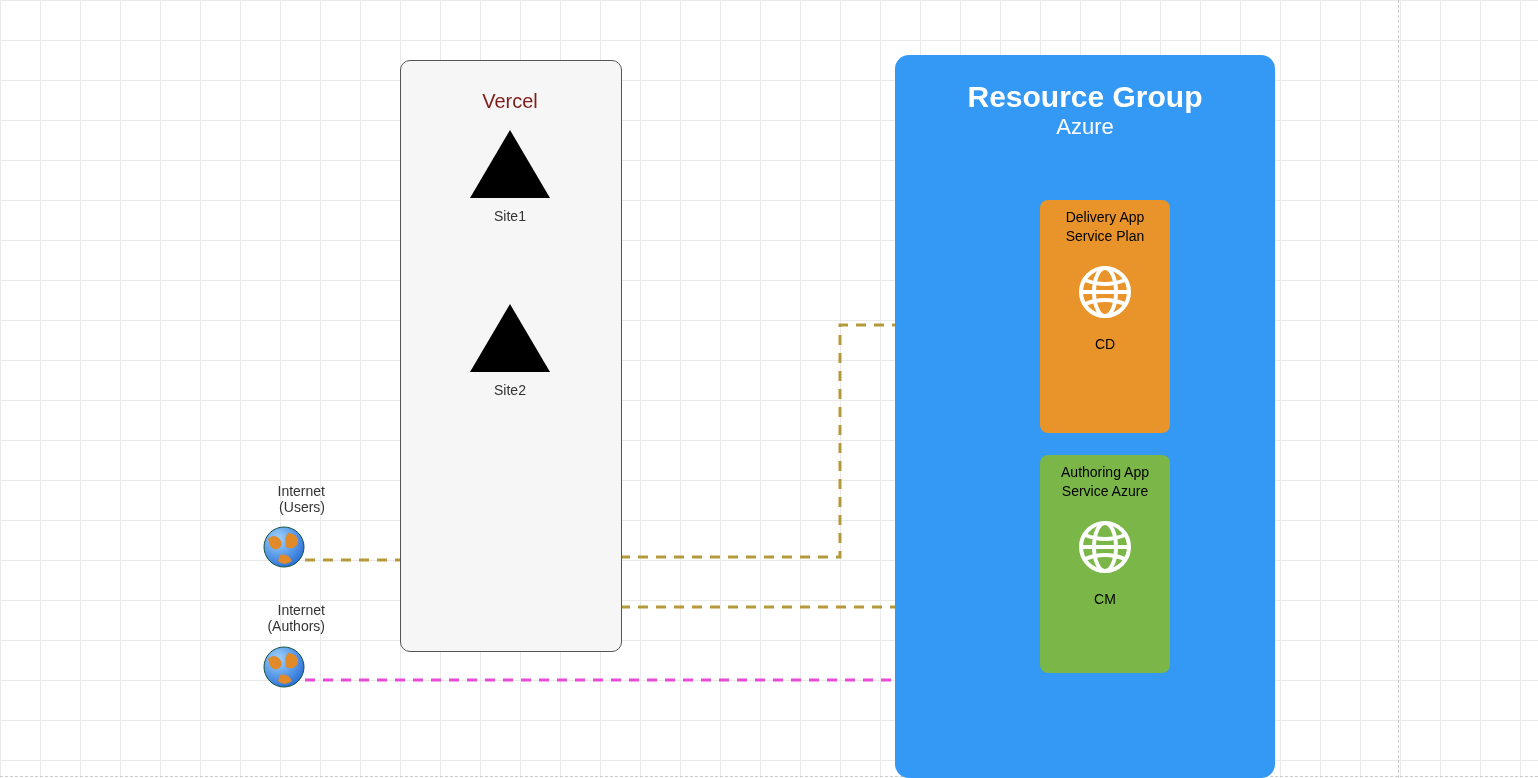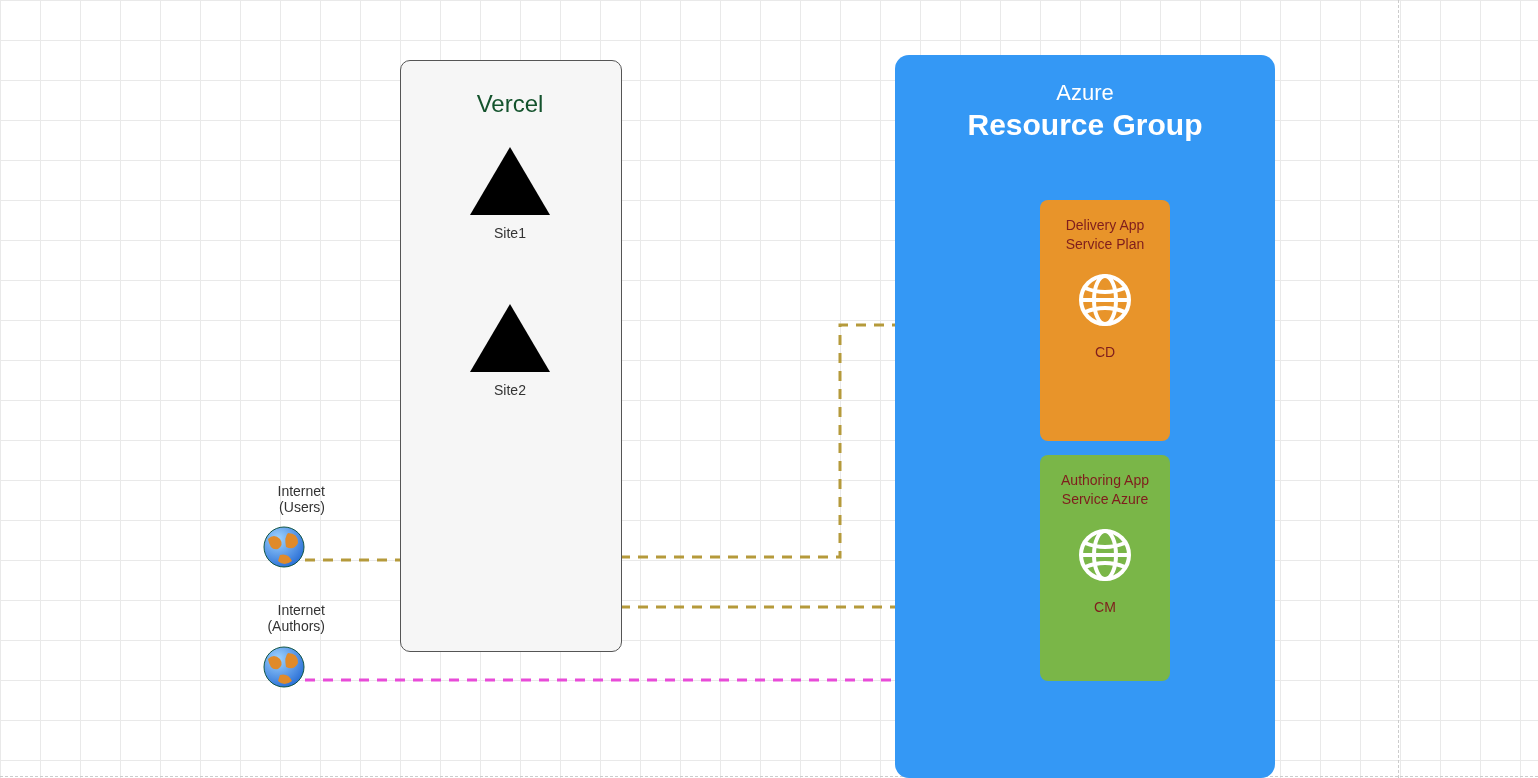--- a/index.html
+++ b/index.html
@@ -7,27 +7,27 @@
     background-image:
       linear-gradient(#e9e9e9 1px,transparent 1px),
       linear-gradient(90deg,#e9e9e9 1px,transparent 1px);
     background-size:40px 40px;
   }
   .faint-line-v{position:absolute;top:0;bottom:0;width:0;border-left:1px dashed #ccc}
   .faint-line-h{position:absolute;left:0;right:0;height:0;border-top:1px dashed #ccc}
   .canvas{position:absolute;inset:0}
   .box{position:absolute;border-radius:10px}
   .vercel-box{left:400px;top:60px;width:220px;height:590px;background:#f6f6f6;border:1px solid #555}
-  .vercel-title{position:absolute;top:90px;left:0;width:220px;text-align:center;font-size:24px;color:#14532d}
+  .vercel-title{position:absolute;top:90px;left:0;width:220px;text-align:center;font-size:20px;color:#7f1d1d}
   .tri{width:0;height:0;border-left:40px solid transparent;border-right:40px solid transparent;border-bottom:68px solid #000;margin:0 auto}
   .site-block{position:absolute;left:0;width:220px;text-align:center}
   .site-label{font-size:14px;color:#333;margin-top:10px}
   .azure-box{left:895px;top:55px;width:380px;height:723px;background:#3498f5;border-radius:14px}
   .azure-head{color:#fff;text-align:center;margin-top:25px}
-  .plan{position:absolute;left:1040px;width:130px;border-radius:8px;padding-top:16px;color:#7f1d1d;text-align:center}
+  .plan{position:absolute;left:1040px;width:130px;border-radius:8px;padding-top:8px;color:#000000;text-align:center}
   .plan-title{font-size:14px;line-height:1.35;white-space:pre-line}
   .plan .globe{margin:18px auto 12px}
   .plan-label{font-size:14px;margin-bottom:20px}
   .plan-cd{top:200px;height:225px;background:#e8942a}
   .plan-cm{top:455px;height:210px;background:#7ab648}
   .globe{width:56px;height:56px}
   .earth{width:44px;height:44px}
   .net-label{position:absolute;font-size:14px;color:#333;text-align:right;width:80px}
   svg.connections{position:absolute;inset:0;pointer-events:none}
 </style>
@@ -47,33 +47,33 @@
     <path d="M620 557 H840 V325 H1040" stroke="#b59a3b" stroke-width="3" stroke-dasharray="10 8" fill="none"></path>
 
     <path d="M620 607 H940 V570 H1040" stroke="#b59a3b" stroke-width="3" stroke-dasharray="10 8" fill="none"></path>
 
     <path d="M305 680 H975 V570 H1040" stroke="#e84bd8" stroke-width="3" stroke-dasharray="10 8" fill="none"></path>
   </svg>
 
   <div class="box vercel-box"></div>
   <div class="vercel-title" style="left:400px">Vercel</div>
 
-  <div class="site-block" style="left:400px;top:147px">
+  <div class="site-block" style="left:400px;top:130px">
     <div class="tri"></div>
     <div class="site-label">Site1</div>
   </div>
   <div class="site-block" style="left:400px;top:304px">
     <div class="tri"></div>
     <div class="site-label">Site2</div>
   </div>
 
   <div class="box azure-box">
     <div class="azure-head">
+      <div style="font-size:30px;font-weight:700;margin-top:2px">Resource Group</div>
       <div style="font-size:22px">Azure</div>
-      <div style="font-size:30px;font-weight:700;margin-top:2px">Resource Group</div>
     </div>
   </div>
 
   <div class="plan plan-cd">
     <div class="plan-title">Delivery App
 Service Plan</div>
     <svg class="globe" viewBox="0 0 56 56">
       <circle cx="28" cy="28" r="24" fill="none" stroke="#fff" stroke-width="4"></circle>
       <ellipse cx="28" cy="28" rx="11" ry="24" fill="none" stroke="#fff" stroke-width="4"></ellipse>
       <line x1="4" y1="28" x2="52" y2="28" stroke="#fff" stroke-width="4"></line>

